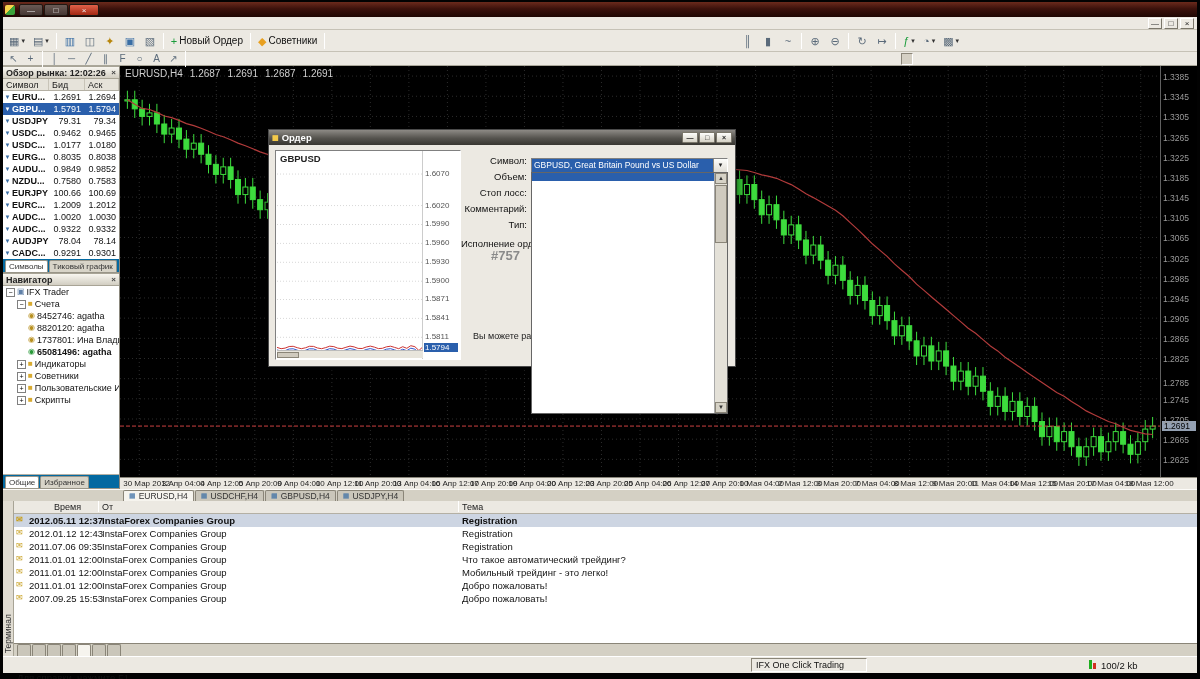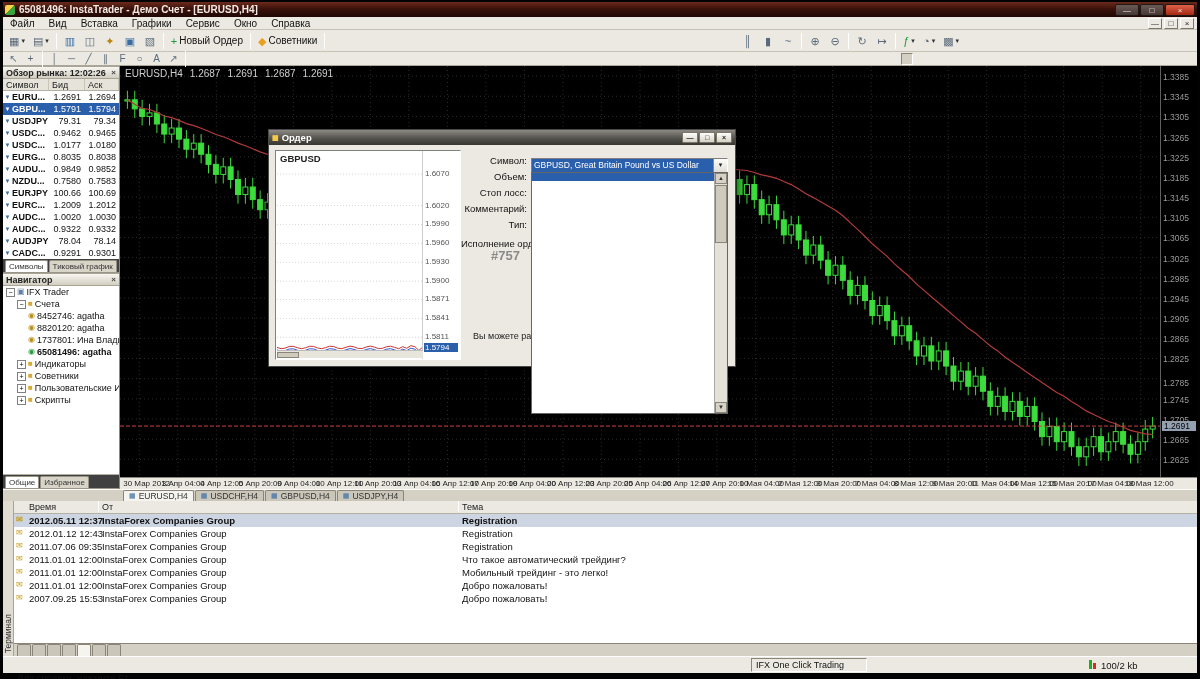--- a/index.html
+++ b/index.html
@@ -45,21 +45,21 @@
 .mw-cols{height:12px;display:flex;font-size:9px;color:#222;background:#e6e3da;border-bottom:1px solid #b4b0a4;}
 .mw-cols span{border-right:1px solid #c8c4b8;line-height:12px;padding-left:3px;}
 .mwc-sym{width:46px;}.mwc-bid{width:36px;text-align:left;}.mwc-ask{width:34px;}
 #mw-body{background:#fff;height:168px;overflow:hidden;}
 .mw-row{height:12px;display:flex;align-items:center;font-size:9px;color:#111;}
 .mw-arrow{width:9px;text-align:center;font-size:6px;color:#3a6ea5;}
 .mw-sym{width:37px;font-weight:bold;white-space:nowrap;overflow:hidden;}
 .mw-bid,.mw-ask{width:35px;text-align:right;padding-right:3px;}
 .mw-row.selected{background:#2a5fac;color:#fff;}
 .mw-row.selected .mw-arrow{color:#fff;}
-.side-tabs{height:14px;background:#404040;border-bottom:1px solid #999588;display:flex;align-items:flex-end;padding:1px 2px 0;gap:1px;}
+.side-tabs{height:14px;background:#0369a1;border-bottom:1px solid #999588;display:flex;align-items:flex-end;padding:1px 2px 0;gap:1px;}
 .stab{font-size:8px;padding:0 3px;height:12px;line-height:11px;background:#d8d4c8;border:1px solid #999588;border-bottom:none;border-radius:2px 2px 0 0;color:#333;white-space:nowrap;}
 .stab.active{background:#fff;}
 #nav-tree{background:#fff;height:120px;font-size:9px;overflow:hidden;}
 .nav-row{height:12px;display:flex;align-items:center;gap:2px;color:#111;white-space:nowrap;overflow:hidden;}
 .nav-exp{display:inline-block;width:9px;height:9px;border:1px solid #808080;background:#fff;font-size:7px;line-height:7px;text-align:center;color:#000;flex:0 0 auto;}
 .nav-ic{font-size:8px;flex:0 0 auto;}
 .nav-row.active .nav-label{font-weight:bold;}
 #nav-filler{background:#fff;height:69px;border-bottom:1px solid #b4b0a4;}
 
 
@@ -76,21 +76,21 @@
 .ctab{height:11px;line-height:10px;font-size:8.5px;padding:0 5px;background:#cac6ba;border:1px solid #8a8578;border-bottom:none;border-radius:2px 2px 0 0;color:#333;display:flex;gap:3px;align-items:center;white-space:nowrap;}
 .ctab.active{background:#f6f4ee;}
 .ctab-ic{font-size:7px;color:#3a6ea5;}
 
 
 #terminal{position:absolute;left:0;top:499px;width:1194px;height:142px;background:#fff;z-index:3;}
 #term-strip{position:absolute;left:0;top:499px;width:11px;height:155px;background:#e0dcd2;border-right:1px solid #a8a496;z-index:5;}
 .vlabel{position:absolute;left:0;bottom:3px;width:11px;writing-mode:vertical-rl;transform:rotate(180deg);font-size:8.5px;color:#333;}
 #mail-head{position:absolute;left:11px;top:0;width:1183px;height:13px;background:#ece9e2;border-bottom:1px solid #b4b0a4;font-size:9px;color:#222;}
 #mail-head span{position:absolute;top:0;line-height:12px;}
-.mh-time{left:15px;}.mh-from{left:88px;}.mh-subj{left:448px;}
+.mh-time{left:0;padding-left:40px;}.mh-from{left:88px;}.mh-subj{left:448px;}
 .mh-sep1{left:84px;}.mh-sep2{left:444px;}
 .mh-sep1,.mh-sep2{width:1px;height:11px;background:#b4b0a4;border-right:1px solid #fff;}
 #mail-rows{position:absolute;left:11px;top:13px;width:1183px;}
 .mail-row{height:13px;position:relative;font-size:9.5px;color:#111;}
 .mail-row.selected{background:#cdd5e2;font-weight:bold;}
 .m-ic{position:absolute;left:2px;top:1px;font-size:8px;color:#c8a020;}
 .m-time{position:absolute;left:15px;top:1px;}
 .m-from{position:absolute;left:88px;top:1px;}
 .m-subj{position:absolute;left:448px;top:1px;}
 
@@ -140,39 +140,28 @@
 .dd-thumb{position:absolute;left:0;top:12px;width:12px;height:58px;background:#cfcabe;border:1px solid #8a8578;display:block;}
 </style>
 </head>
 <body>
 
 <div id="screen">
 <div id="window">
 
   <div class="titlebar">
     <span class="app-icon"></span>
-    <span class="title-text">65081496: InstaTrader - Демо Счет - [EURUSD,H4]</span>
     <span class="win-btns">
       <span class="wbtn">—</span>
       <span class="wbtn">□</span>
       <span class="wbtn close">×</span>
     </span>
   </div>
 
   <div class="menubar">
-    <span style="display:flex">
-
-    <span class="menu-item">Файл</span>
-          <span class="menu-item">Вид</span>
-          <span class="menu-item">Вставка</span>
-          <span class="menu-item">Графики</span>
-          <span class="menu-item">Сервис</span>
-          <span class="menu-item">Окно</span>
-          <span class="menu-item">Справка</span>
-        </span>
     <span class="mdi-btns">
       <span class="mdi-btn">—</span>
       <span class="mdi-btn">□</span>
       <span class="mdi-btn">×</span>
     </span>
   </div>
 
   <div class="toolbar1">
     <span class="tb-group">
 

